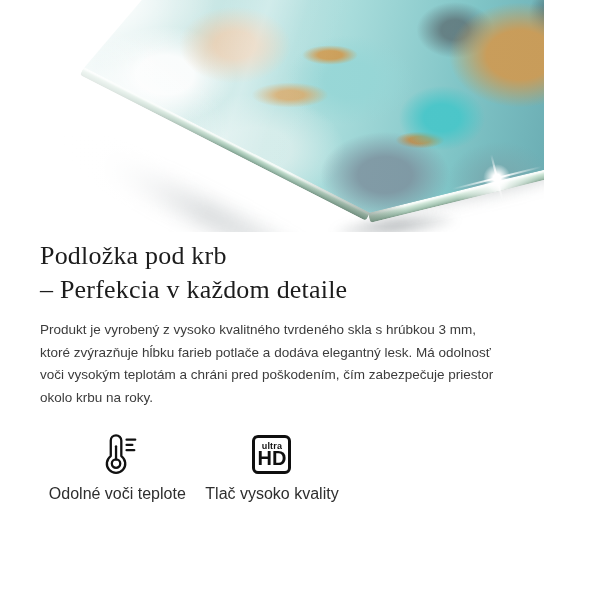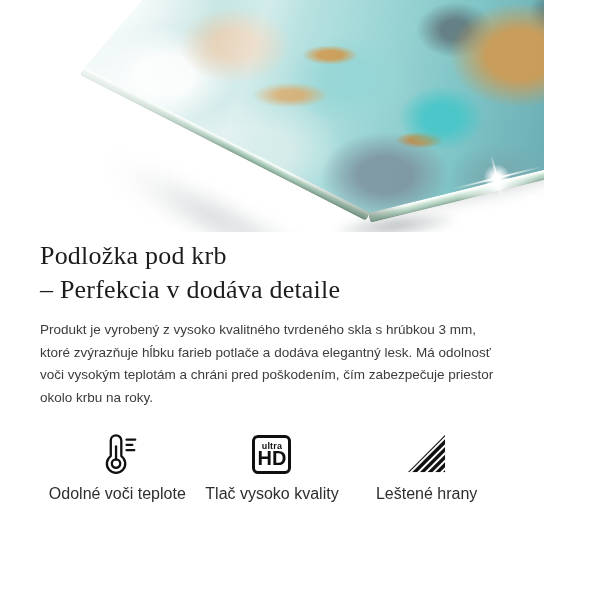--- a/index.html
+++ b/index.html
@@ -141,21 +141,21 @@
         <div class="ray-b"></div>
         <div class="core"></div>
     </div>
     <div class="fade"></div>
   </div>
 
   <div class="content">
 
     <h1 class="title">
       <span>Podložka pod krb</span><br>
-      <span>– Perfekcia v dodáva detaile</span>
+      <span>– Perfekcia v každom detaile</span>
     </h1>
 
     <p class="desc">Produkt je vyrobený z vysoko kvalitného tvrdeného skla s hrúbkou 3 mm, ktoré zvýrazňuje hĺbku farieb potlače a dodáva elegantný lesk. Má odolnosť voči vysokým teplotám a chráni pred poškodením, čím zabezpečuje priestor okolo krbu na roky.</p>
 
     <div class="features">
 
       <div class="feature">
         <div class="ficon">
           <svg width="46" height="46" viewBox="0 0 48 48">
             <path class="stk" d="M17.5 10 a5.5 5.5 0 0 1 11 0 V26.2 a9.6 9.6 0 1 1 -11 0 Z"></path>
@@ -174,37 +174,17 @@
           <div class="hd-badge">
             <span class="hd-top">ultra</span>
             <span class="hd-bottom">HD</span>
           </div>
         </div>
         <div class="flabel">Tlač vysoko kvality</div>
       </div>
 
 
 
-      <div class="feature">
-        <div class="ficon">
-          <svg width="46" height="46" viewBox="0 0 48 48">
-            <defs>
-                <clipPath id="triClip">
-                  <path d="M4 43 L43 43 L43 4 Z"></path>
-                </clipPath>
-              </defs>
-            <g clip-path="url(#triClip)" stroke="#111" stroke-width="3.6">
-              <line x1="-12" y1="58" x2="58" y2="-12"></line>
-              <line x1="-4" y1="58" x2="66" y2="-12"></line>
-              <line x1="4" y1="58" x2="74" y2="-12"></line>
-              <line x1="12" y1="58" x2="82" y2="-12"></line>
-              <line x1="20" y1="58" x2="90" y2="-12"></line>
-              <line x1="28" y1="58" x2="98" y2="-12"></line>
-            </g>
-          </svg>
-        </div>
-        <div class="flabel">Leštené hrany</div>
-      </div>
 
 
     </div>
   </div>
 </div>
 
 </body></html>

